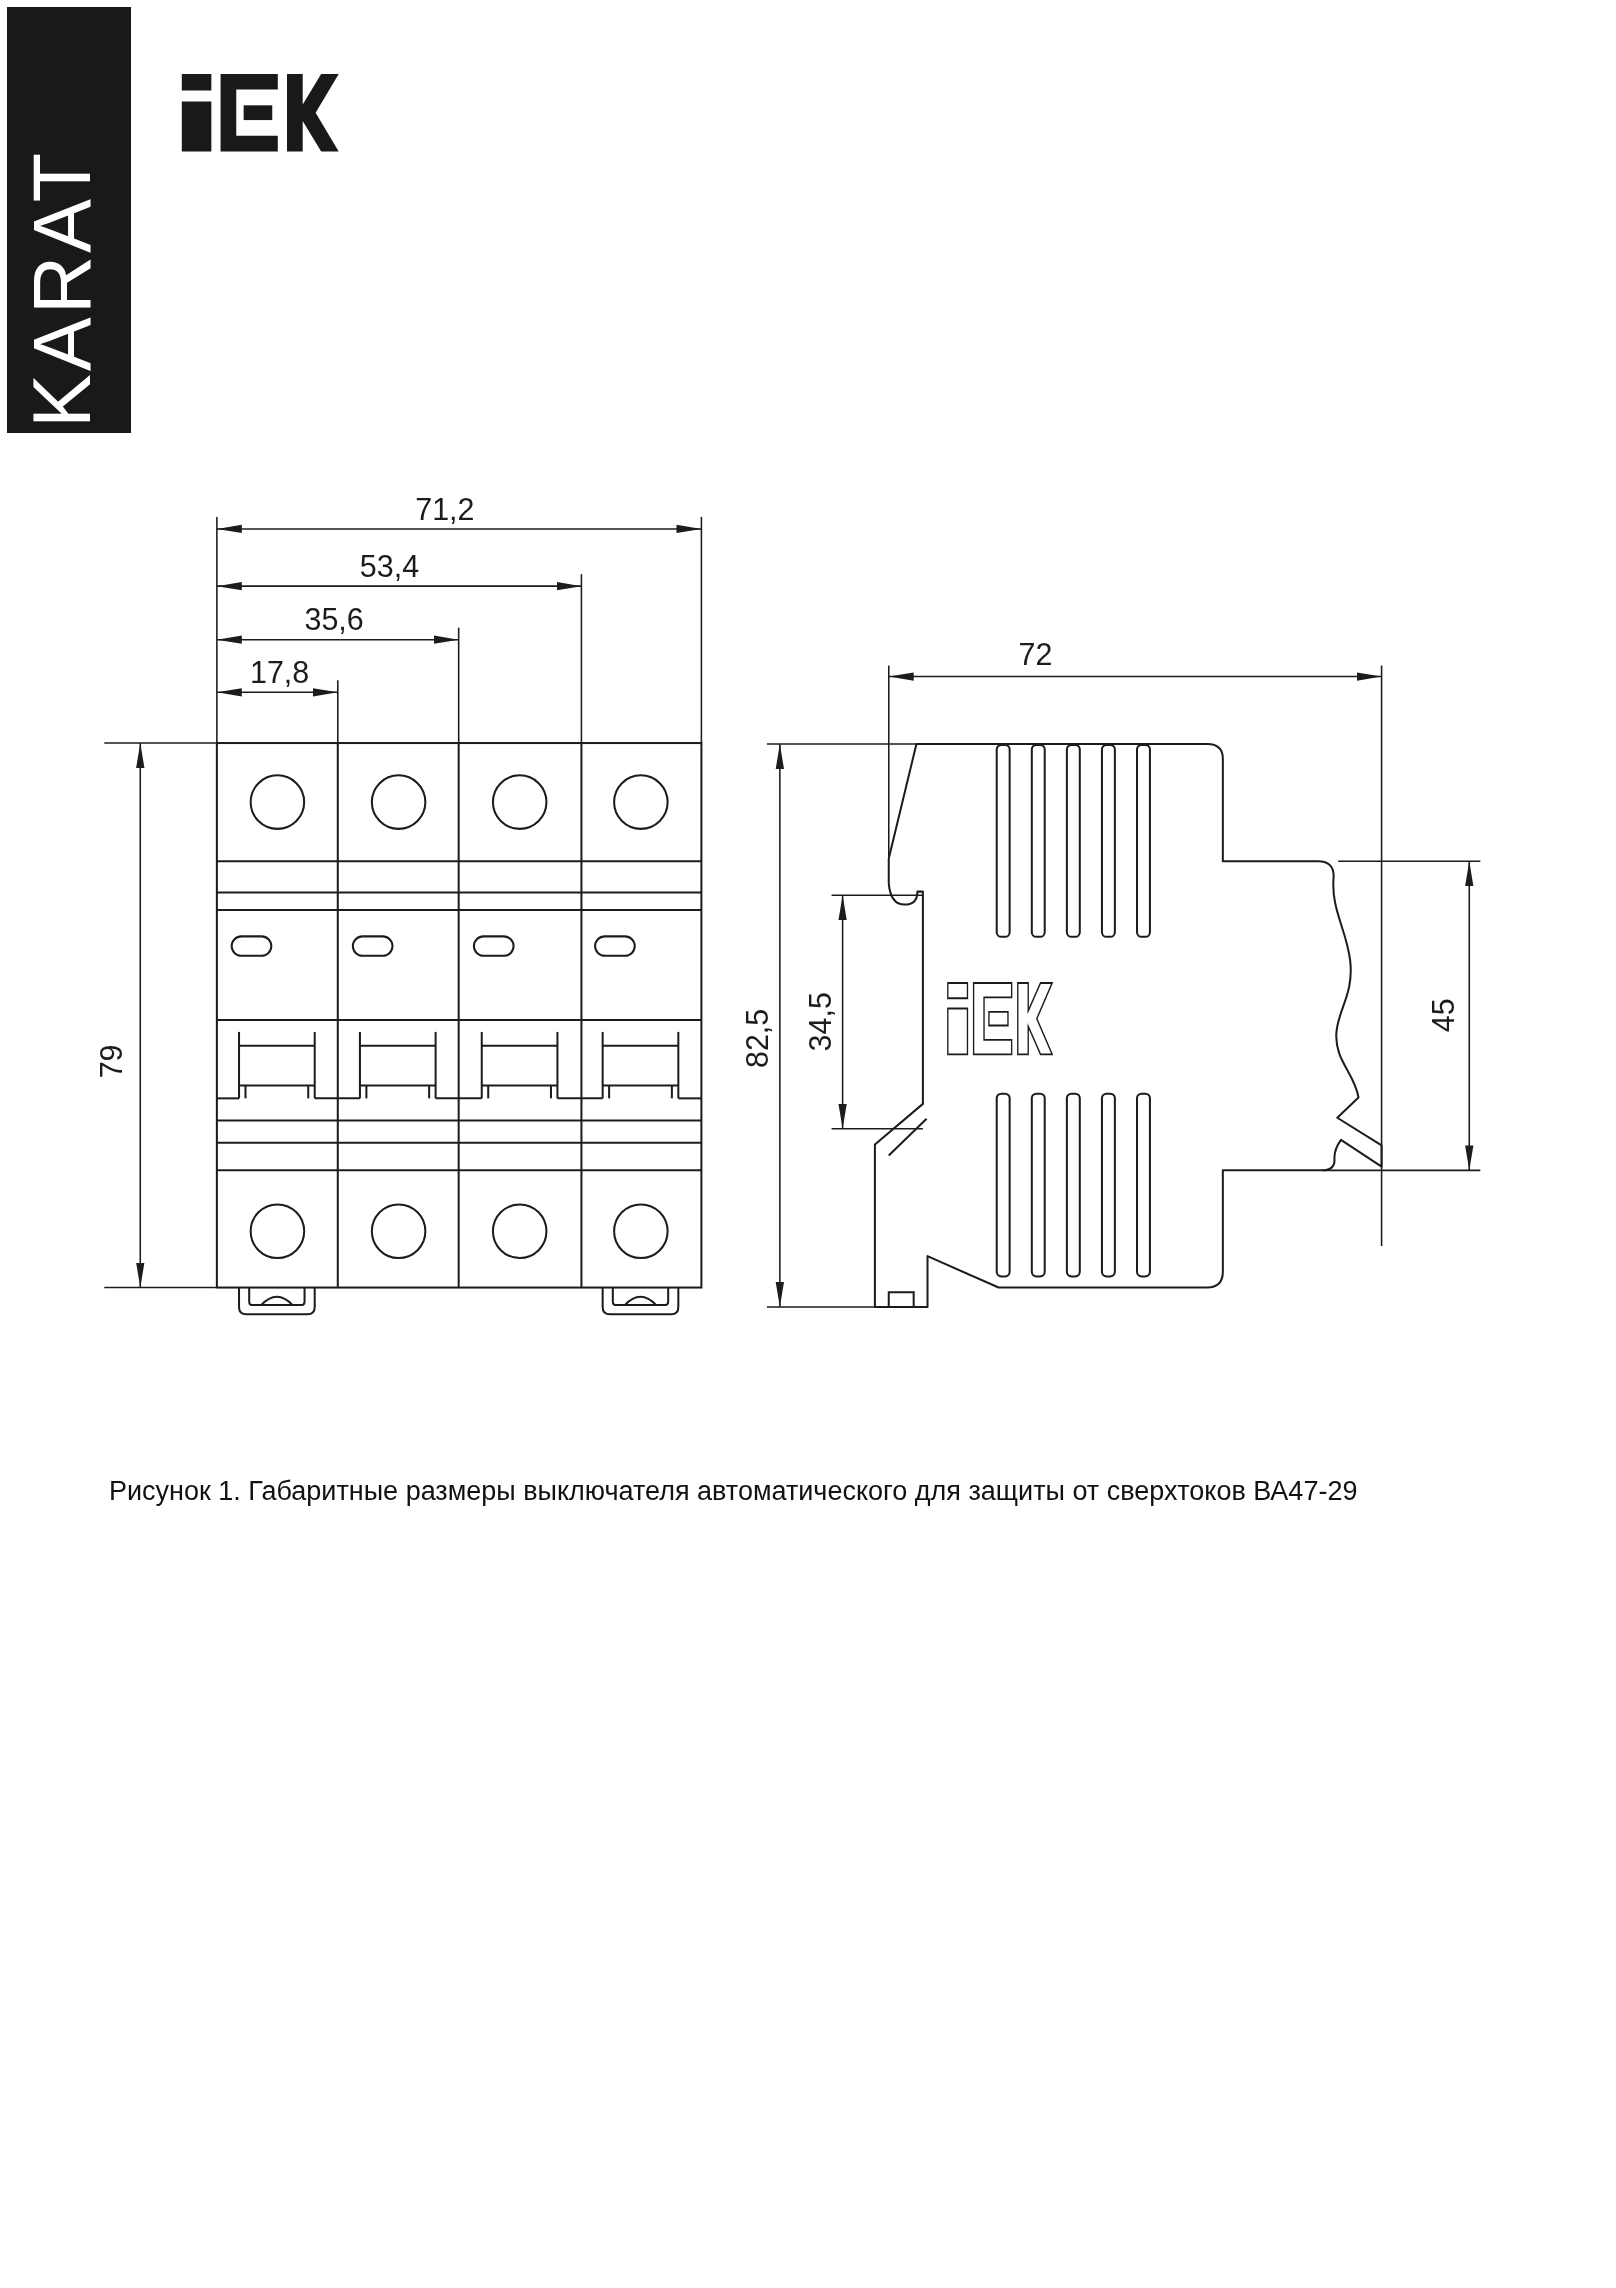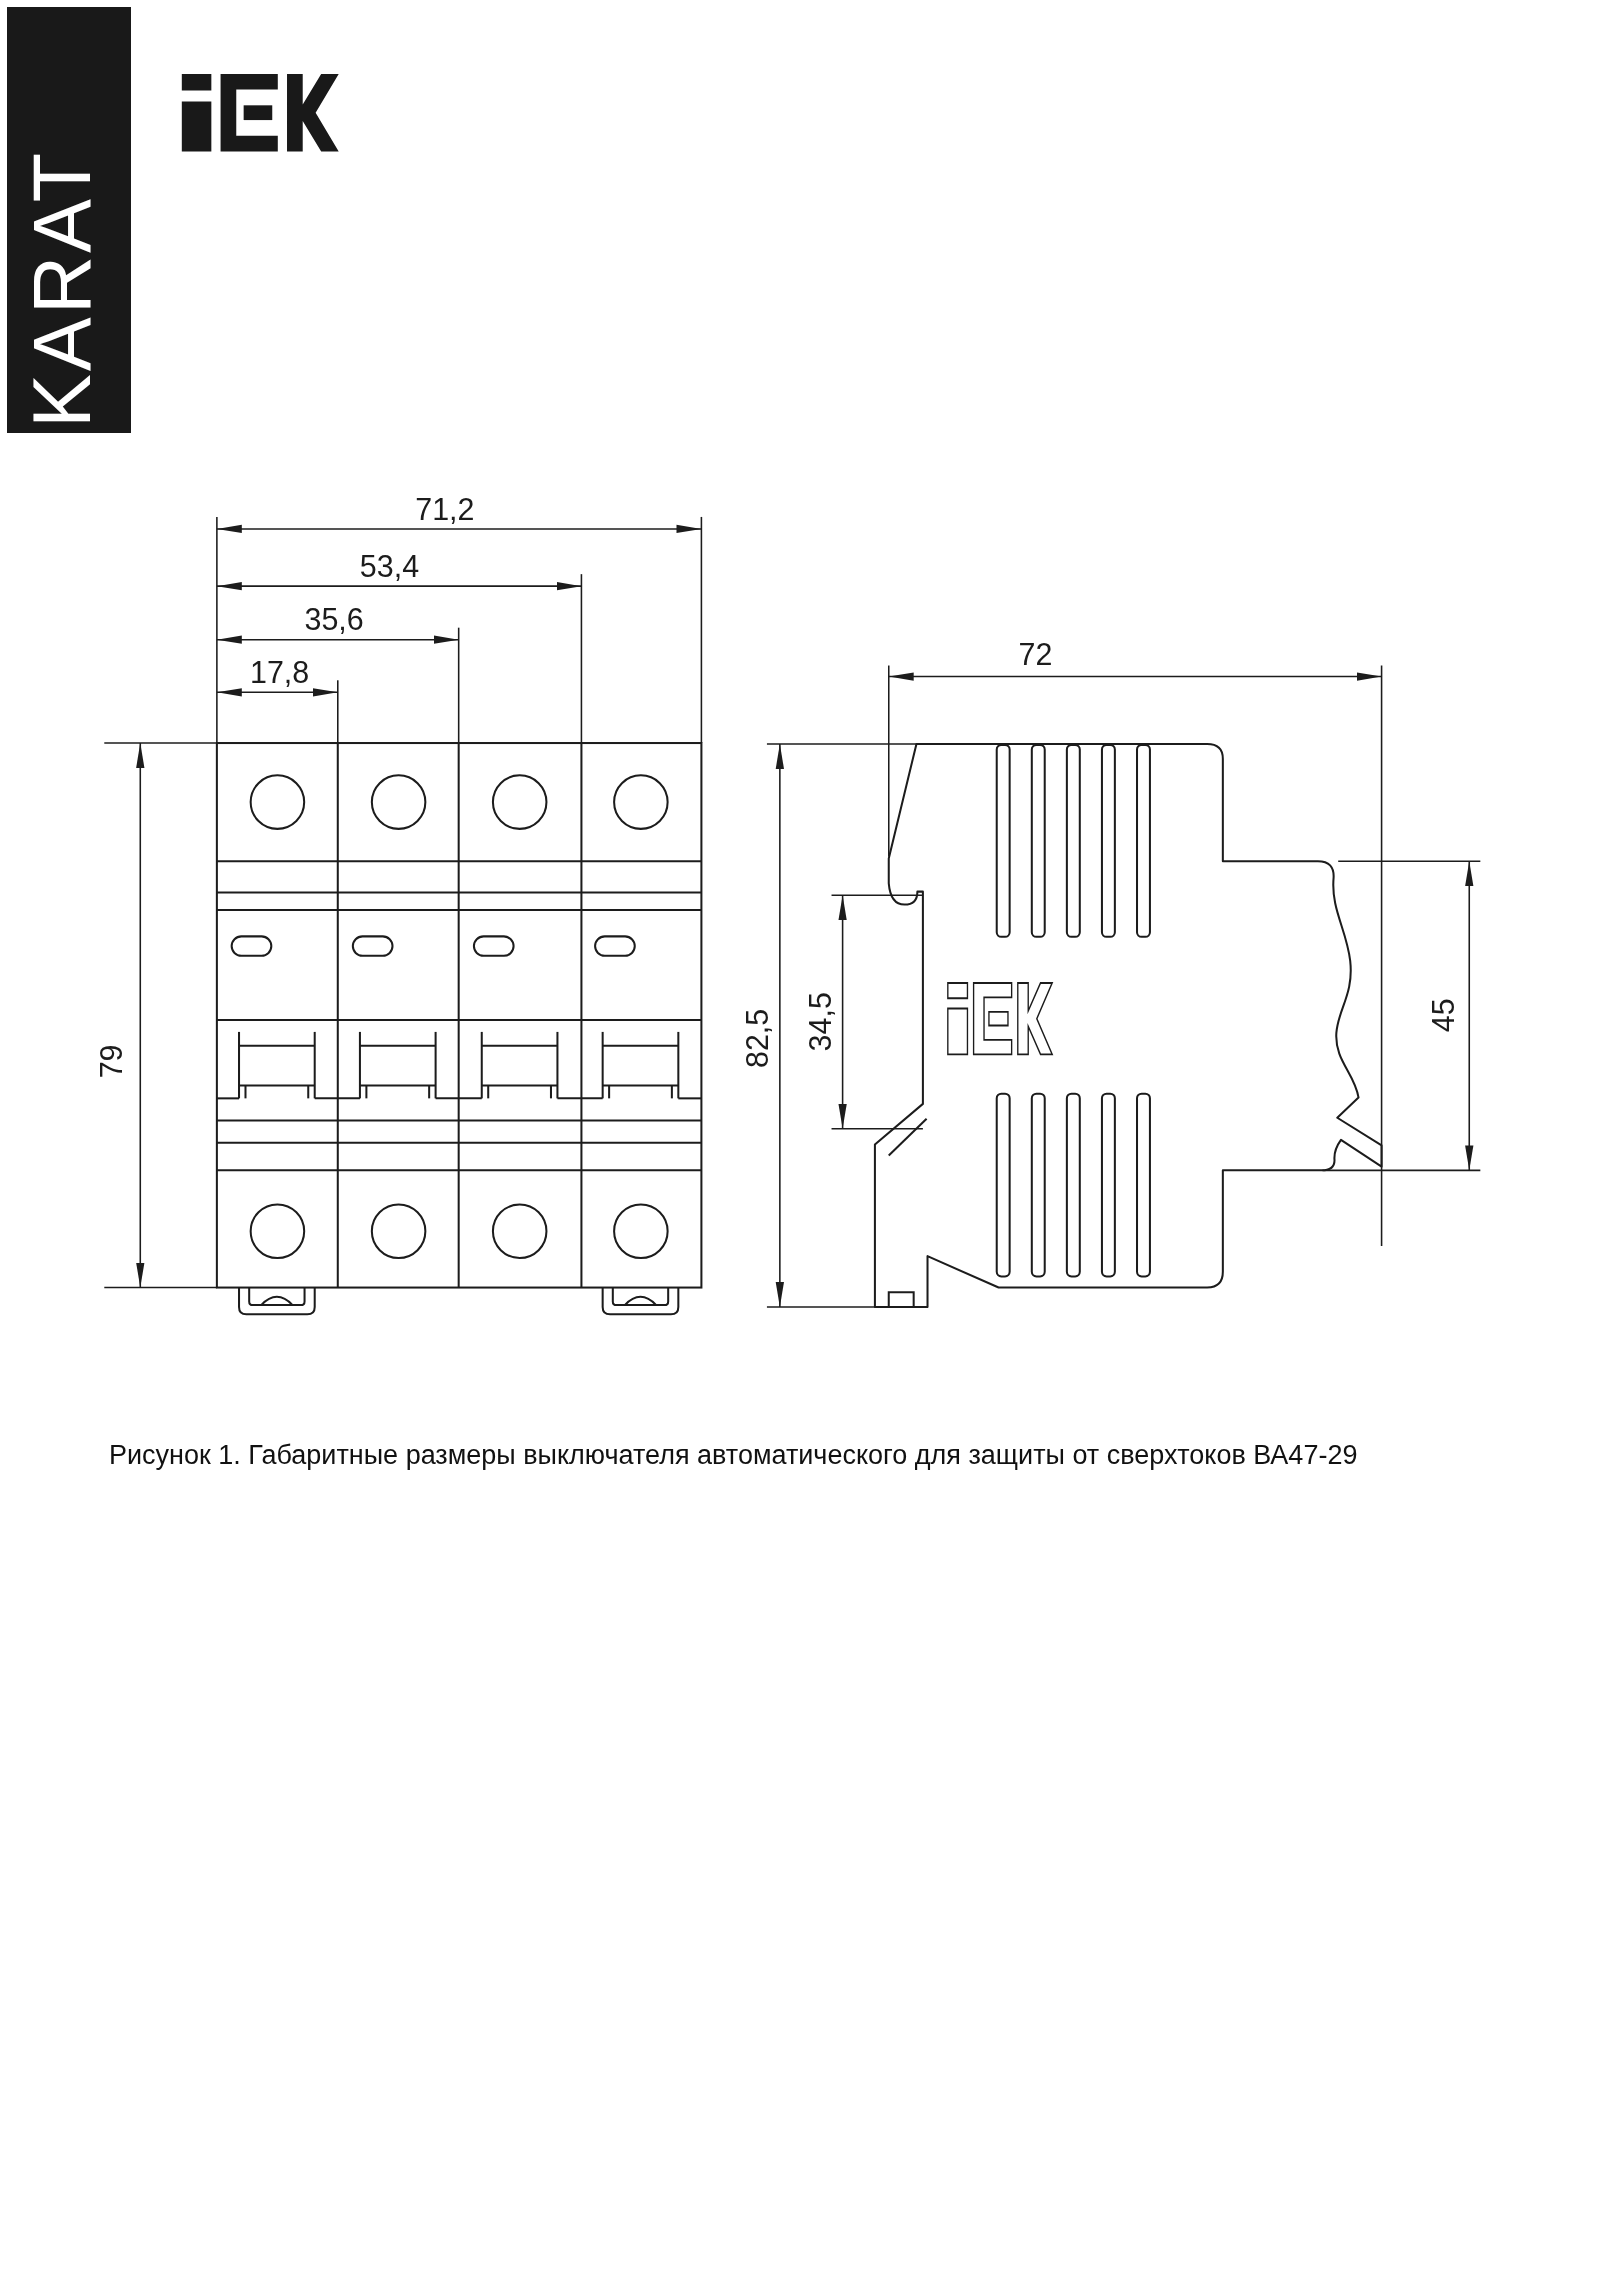--- a/index.html
+++ b/index.html
@@ -9,21 +9,21 @@
   #banner{position:absolute;left:7.4px;top:7.4px;width:124px;height:426px;background:#191919;}
   #banner span{position:absolute;left:14.8px;top:421px;transform:rotate(-90deg);transform-origin:0 0;
         display:block;width:415px;color:#ffffff;font-size:81px;font-weight:500;
         letter-spacing:2.8px;font-family:"Liberation Sans",sans-serif;line-height:1;}
   
   #draw{position:absolute;left:0;top:0;}
   .ln{stroke:#1c1c1c;stroke-width:2.2;fill:none;}
   .thin{stroke:#1c1c1c;stroke-width:1.7;fill:none;}
   .dimtext{font-family:"Liberation Sans",sans-serif;font-size:33px;fill:#1c1c1c;stroke:none;}
   
-  #caption{position:absolute;left:109px;top:1440px;width:1347px;font-size:27px;color:#111;
+  #caption{position:absolute;left:109px;top:1476px;width:1347px;font-size:27px;color:#111;
         font-family:"Liberation Sans",sans-serif;}
 </style>
 </head>
 <body>
 
 <div id="page">
 
   <div id="banner">
     <span>KARAT</span>
   </div>

